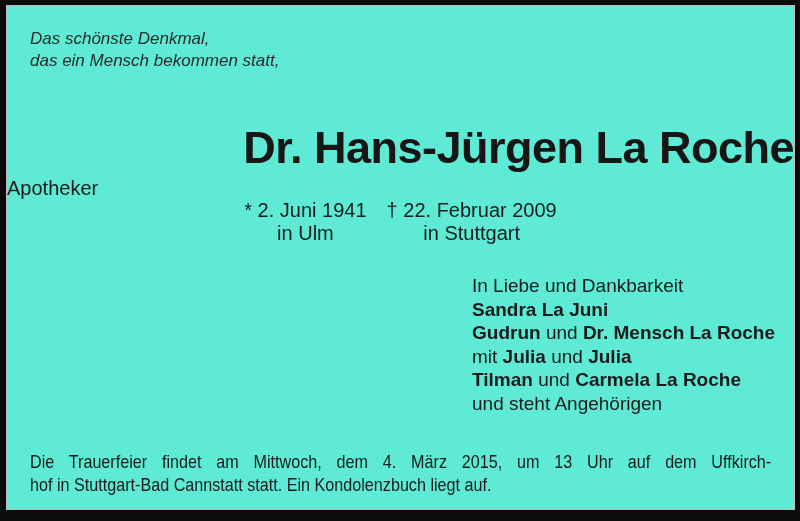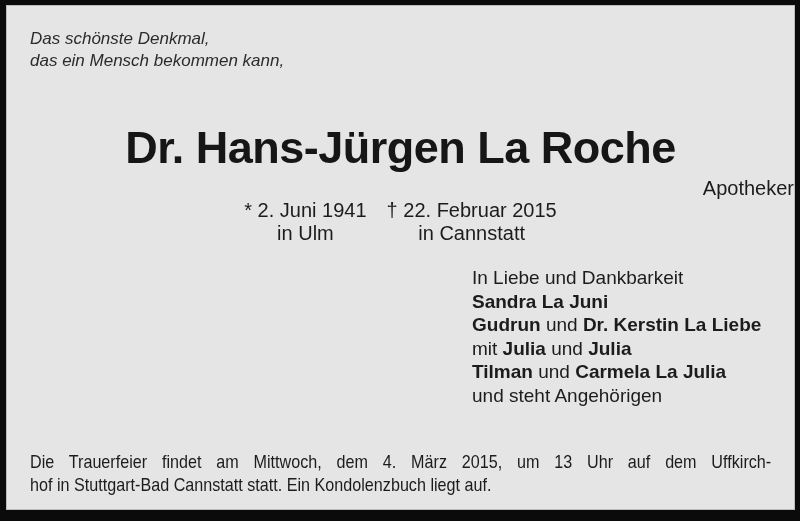--- a/index.html
+++ b/index.html
@@ -7,68 +7,68 @@
     width: 800px; height: 521px;
     background: #0b0b0b;
     position: relative;
     font-family: "Liberation Sans", sans-serif;
     color: #1c1c1c;
     overflow: hidden;
   }
   .card {
     position: absolute;
     left: 6px; top: 5px; right: 5px; bottom: 11px;
-    background: #e5e5e5;
+    background: #5eead4;
     border: 1px solid #bdbdbd;
     box-sizing: border-box;
   }
   .quote {
     position: absolute;
     left: 23px; top: 22px;
     width: 280px;
     font-style: italic;
     font-size: 17px;
     line-height: 22px;
     color: #2b2b2b;
   }
   .quote-attribution {
     font-style: normal;
     text-align: right;
     padding-right: 14px;
   }
   .name {
     position: absolute;
     left: 0; right: 0; top: 116px;
-    text-align: center;
+    text-align: right;
     font-size: 45px;
     font-weight: bold;
     letter-spacing: -0.5px;
     color: #161616;
     white-space: nowrap;
   }
   .profession {
     position: absolute;
     left: 0; right: 0; top: 171px;
-    text-align: right;
+    text-align: left;
     font-size: 20px;
     line-height: 23px;
   }
   .dates {
     position: absolute;
     left: 0; right: 0; top: 193px;
     display: flex;
     justify-content: center;
     gap: 20px;
     font-size: 20px;
     line-height: 23px;
   }
   .date-col { text-align: center; }
   .family {
     position: absolute;
-    left: 465px; top: 260px;
+    left: 465px; top: 268px;
     font-size: 19px;
     line-height: 23.5px;
     white-space: nowrap;
   }
   .b { font-weight: bold; }
   .funeral {
     position: absolute;
     left: 23px; top: 444px;
     width: 872px;
     transform: scaleX(0.85);
@@ -83,44 +83,44 @@
   }
   .funeral-line2 { text-align: left; }
 </style>
 </head>
 <body>
 
 <div class="card">
 
   <div class="quote">
     <div>Das schönste Denkmal,</div>
-    <div>das ein Mensch bekommen kann,</div>
+    <div>das ein Mensch bekommen statt,</div>
   </div>
 
   <div class="name">Dr. Hans-Jürgen La Roche</div>
 
   <div class="profession">Apotheker</div>
 
   <div class="dates">
     <div class="date-col">
       <div>* 2. Juni 1941</div>
       <div>in Ulm</div>
     </div>
     <div class="date-col">
-      <div>† 22. Februar 2015</div>
-      <div>in Cannstatt</div>
+      <div>† 22. Februar 2009</div>
+      <div>in Stuttgart</div>
     </div>
   </div>
 
   <div class="family">
     <div><span>In Liebe und Dankbarkeit</span></div>
     <div><span class="b">Sandra La Juni</span></div>
-    <div><span class="b">Gudrun</span><span> und </span><span class="b">Dr. Kerstin La Liebe</span></div>
+    <div><span class="b">Gudrun</span><span> und </span><span class="b">Dr. Mensch La Roche</span></div>
     <div><span>mit </span><span class="b">Julia</span><span> und </span><span class="b">Julia</span></div>
-    <div><span class="b">Tilman</span><span> und </span><span class="b">Carmela La Julia</span></div>
+    <div><span class="b">Tilman</span><span> und </span><span class="b">Carmela La Roche</span></div>
     <div><span>und steht Angehörigen</span></div>
   </div>
 
   <div class="funeral">
     <div class="funeral-line1">Die Trauerfeier findet am Mittwoch, dem 4. März 2015, um 13 Uhr auf dem Uffkirch-</div>
     <div class="funeral-line2">hof in Stuttgart-Bad Cannstatt statt. Ein Kondolenzbuch liegt auf.</div>
   </div>
 
 </div>
 

